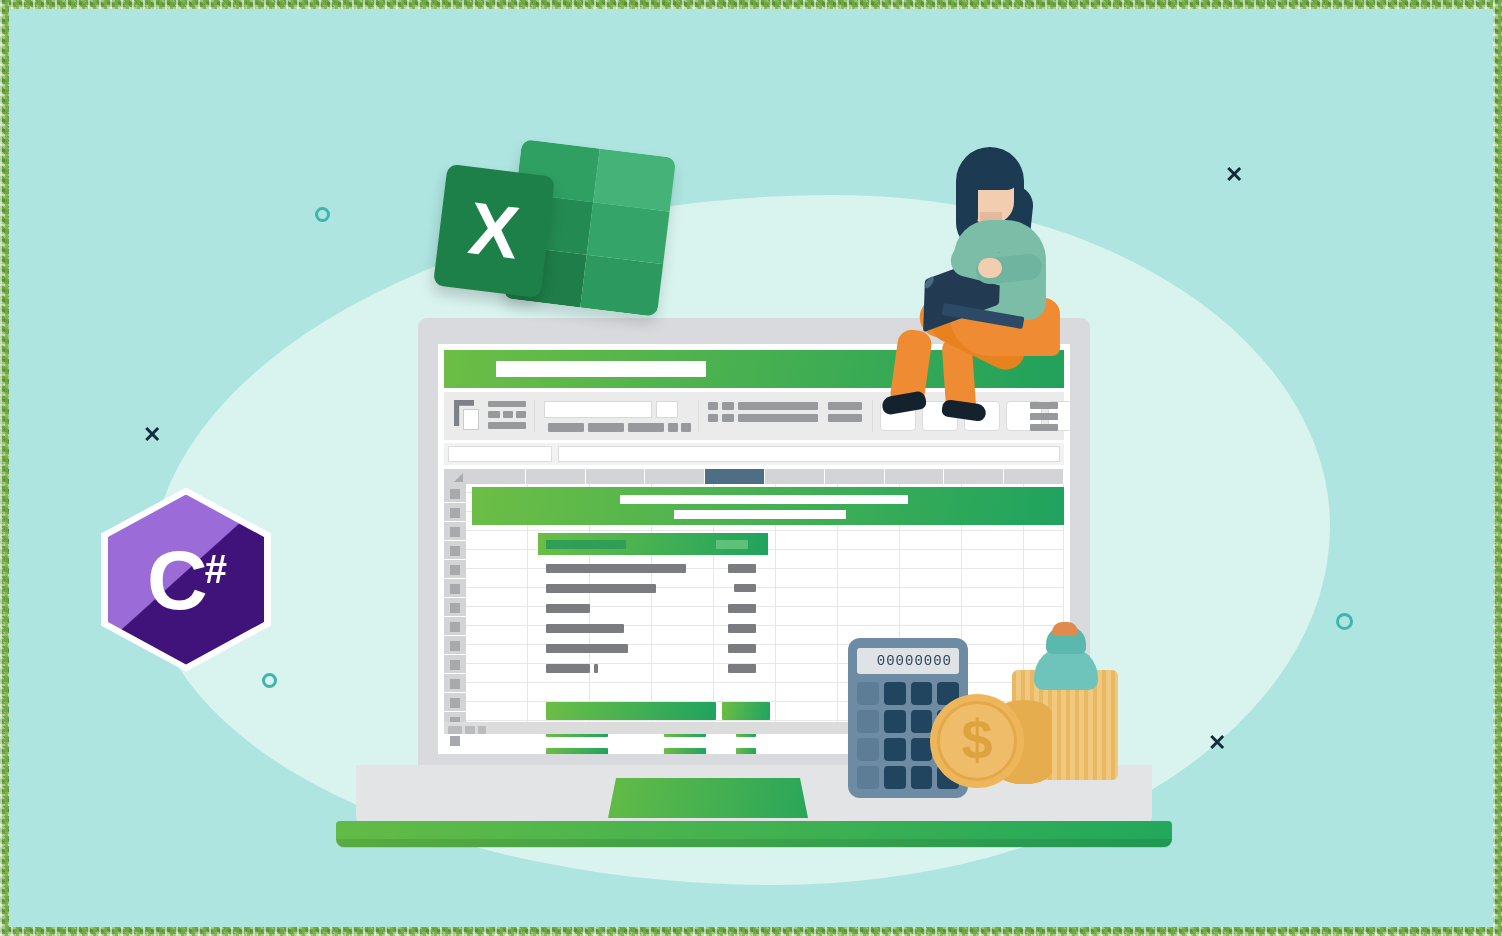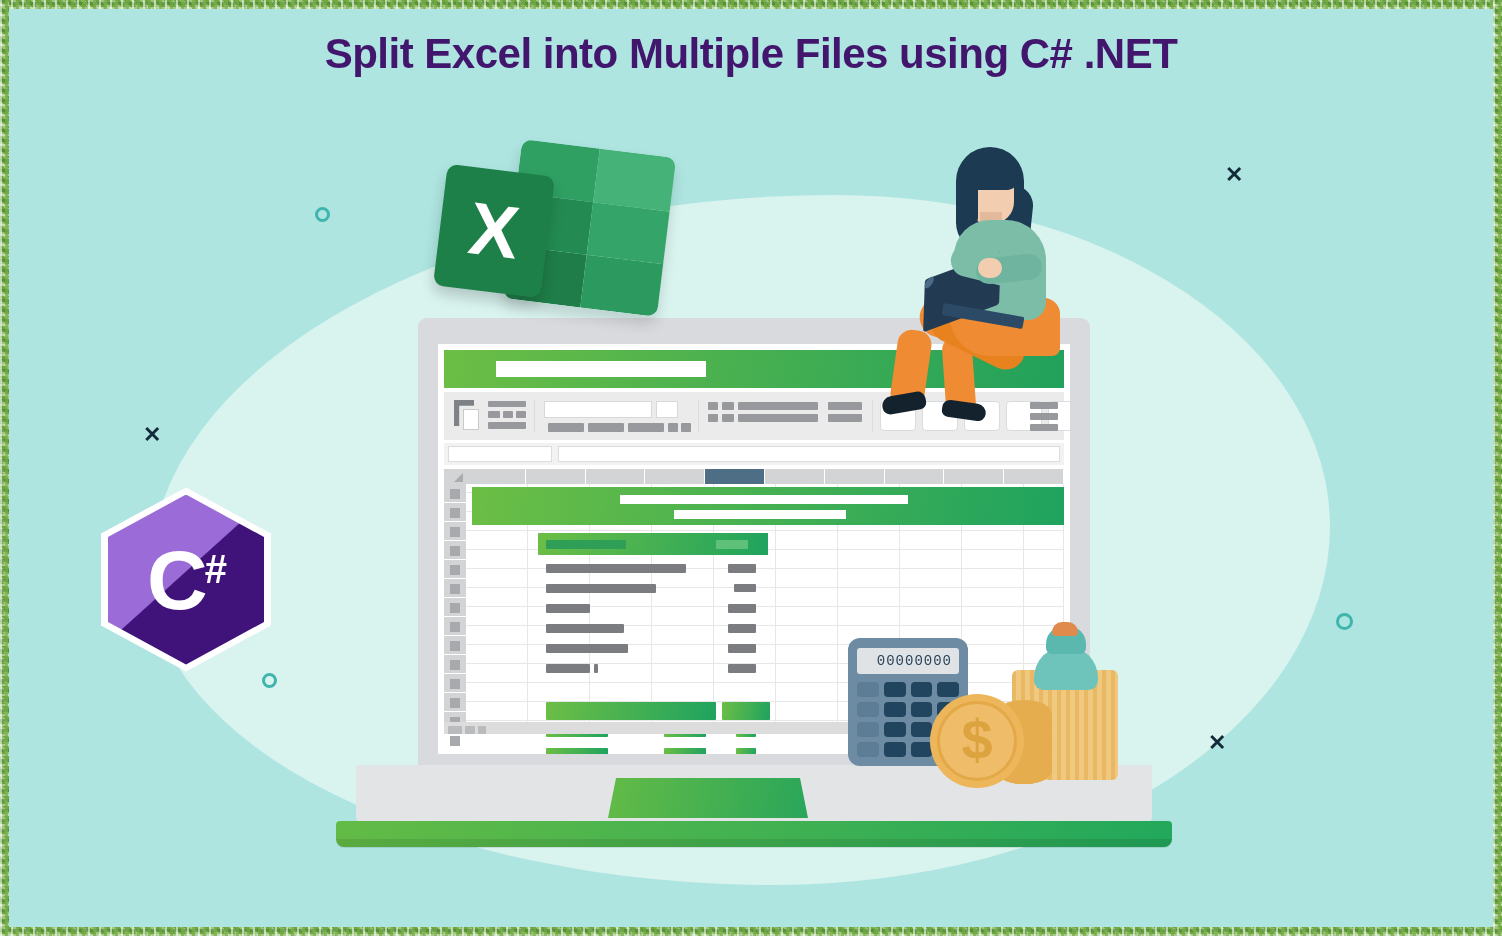--- a/index.html
+++ b/index.html
@@ -298,21 +298,21 @@
     left: 62px; top: 170px; width: 82px; height: 12px;
     background: #2c4a66; border-radius: 2px; transform: rotate(10deg);
   }
   .laptop-logo {
     left: 74px; top: 146px; width: 9px; height: 9px;
     background: #4a6a86; border-radius: 50%;
     transform: skewY(-22deg);
   }
 
   
-  .calc { position: absolute; left: 848px; top: 638px; width: 120px; height: 128px; z-index: 26; }
+  .calc { position: absolute; left: 848px; top: 638px; width: 120px; height: 160px; z-index: 26; }
   .calc-body { position: absolute; inset: 0; background: #6d8ca3; border-radius: 12px; }
   .calc-screen {
     position: absolute; left: 9px; top: 10px; right: 9px; height: 26px;
     background: #dfe3e6; border-radius: 3px;
   }
   .calc-digits {
     position: absolute; right: 7px; top: 6px;
     color: #2b4257; font-size: 14px; letter-spacing: 1px;
     font-family: "Liberation Mono", monospace; line-height: 14px;
   }
@@ -362,21 +362,20 @@
   <div class="blob blob-main"></div>
 
   <div class="deco-circle" style="left:315px; top:207px; width:15px; height:15px;"></div>
   <div class="deco-circle" style="left:262px; top:673px; width:15px; height:15px;"></div>
   <div class="deco-circle" style="left:1336px; top:613px; width:17px; height:17px;"></div>
 
   <div class="deco-x" style="left:1225px; top:164px; font-size:22px;">✕</div>
   <div class="deco-x" style="left:143px; top:424px; font-size:22px;">✕</div>
   <div class="deco-x" style="left:1208px; top:732px; font-size:22px;">✕</div>
 
-  <div class="page-title">Split Excel into Multiple Files using C# .NET</div>
 
   <div class="laptop">
 
     <div class="lid"></div>
 
     <div class="screen">
 
       <div class="xl-titlebar">
         <div class="xl-searchbox"></div>
       </div>

